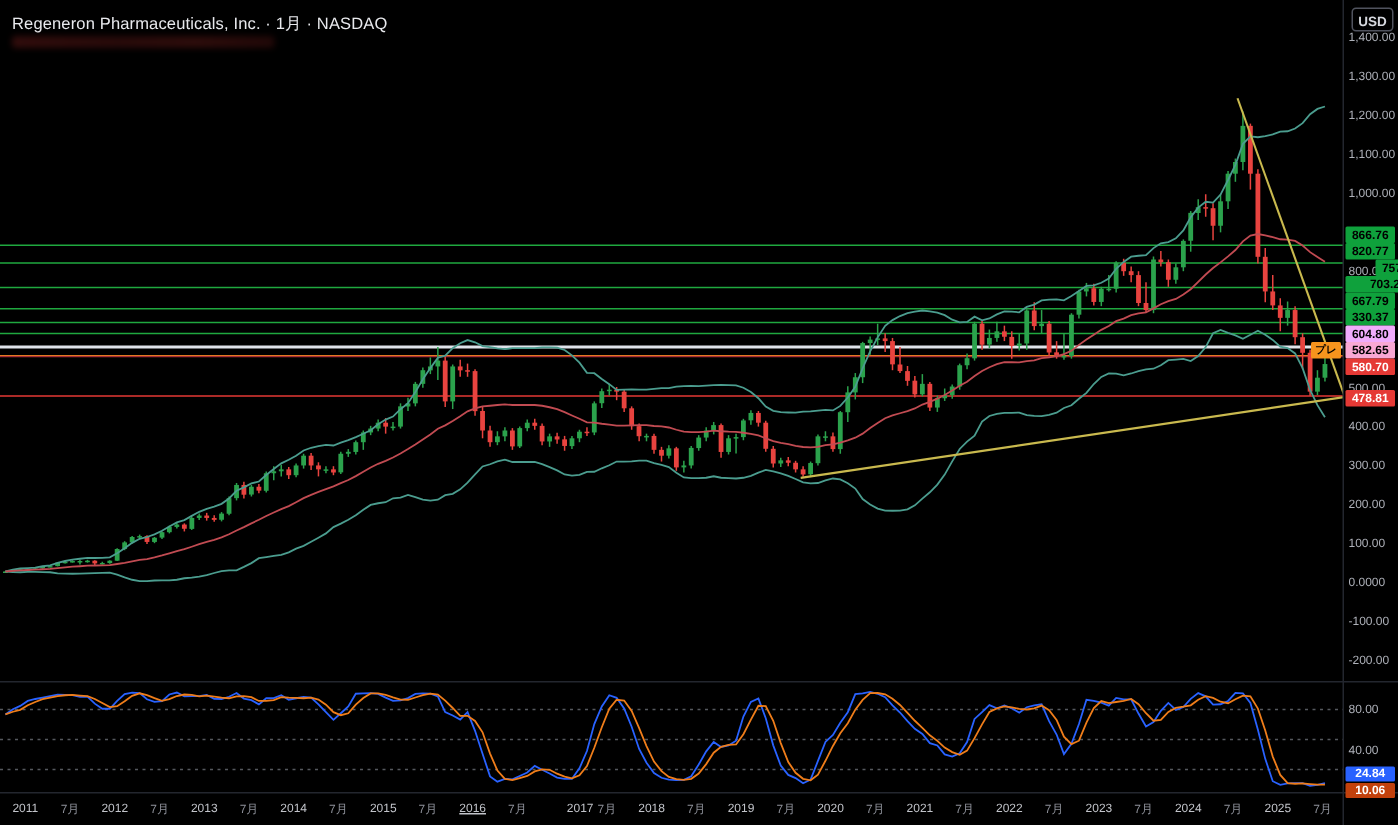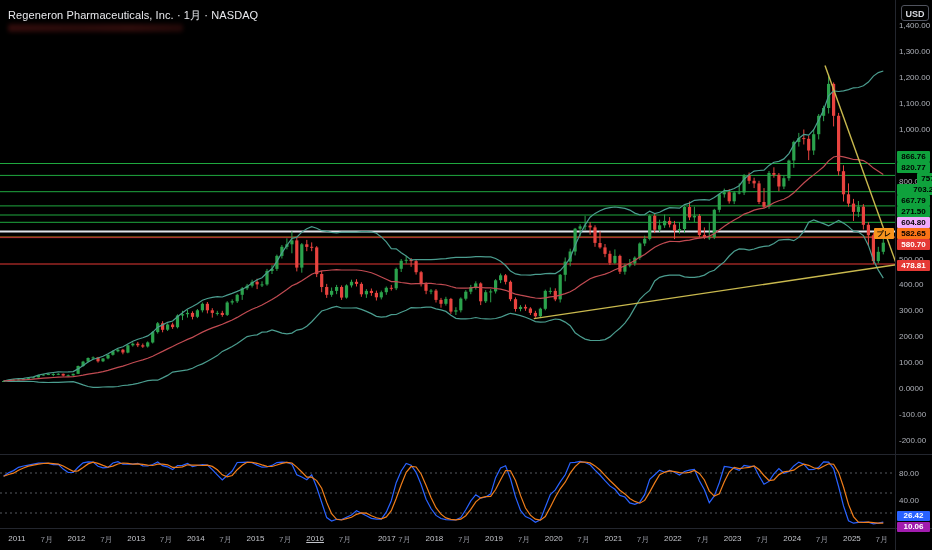--- a/index.html
+++ b/index.html
@@ -14,21 +14,21 @@
       background:linear-gradient(90deg,#5a1716 0%,#4a1413 40%,#541715 70%,#3c100f 100%);
       opacity:.55;filter:blur(2px);border-radius:2px;}
   #usd-btn{position:absolute;left:901px;top:5px;width:28px;height:16px;border:1px solid #50535e;
       border-radius:3px;color:#d6d8de;font-size:9px;font-weight:bold;text-align:center;line-height:16px;
       background:#000;box-sizing:border-box;}
   .ptick{position:absolute;left:899px;color:#aeb1b9;font-size:8px;transform:translateY(-50%);white-space:nowrap;}
   .lvl-label{position:absolute;left:897px;width:33px;height:11px;font-size:8px;line-height:11px;
       text-align:center;font-weight:bold;border-radius:1px;}
   .lvl-green{background:#0fa13c;color:#000;}
   .lvl-white{background:#f0abfc;color:#000;}
-  .lvl-orange{background:#f97316;color:#000;}
+  .lvl-orange{background:#f9a8d4;color:#000;}
   .lvl-red{background:#e53935;color:#fff;}
   #pre-tag{position:absolute;left:874px;top:228px;width:20px;height:11px;background:#f7941d;color:#000;
       font-size:7px;line-height:11px;text-align:center;font-weight:bold;border-radius:1px;}
   .sbadge{position:absolute;left:897px;width:33px;height:10px;font-size:8px;line-height:10px;
       text-align:center;color:#fff;font-weight:bold;border-radius:1px;}
   .tlabel{position:absolute;top:534px;color:#c2c4ca;font-size:8px;transform:translateX(-50%);white-space:nowrap;}
   .tlabel.minor{color:#8f929b;}
 </style>
 </head>
 <body>
@@ -441,27 +441,27 @@
       <div class="ptick" style="top: 388px;">0.0000</div>
       <div class="ptick" style="top: 413.9px;">-100.00</div>
       <div class="ptick" style="top: 439.8px;">-200.00</div>
       <div class="ptick" style="top: 473px;">80.00</div>
       <div class="ptick" style="top: 499.7px;">40.00</div>
       <div class="lvl-label lvl-green" style="top: 151px;">866.76</div>
       <div class="lvl-label lvl-green" style="top: 162px;">820.77</div>
       <div class="lvl-label lvl-green" style="top: 173px; margin-left: 20px;">757.78</div>
       <div class="lvl-label lvl-green" style="top: 184px; padding-left: 12px;">703.28</div>
       <div class="lvl-label lvl-green" style="top: 195px;">667.79</div>
-      <div class="lvl-label lvl-green" style="top: 206px;">271.50</div>
+      <div class="lvl-label lvl-green" style="top: 206px;">330.37</div>
       <div class="lvl-label lvl-white" style="top: 217px;">604.80</div>
       <div class="lvl-label lvl-orange" style="top: 228px;">582.65</div>
       <div class="lvl-label lvl-red" style="top: 239px;">580.70</div>
       <div class="lvl-label lvl-red" style="top: 260px;">478.81</div>
-      <div class="sbadge" style="background: rgb(41, 98, 255); top: 511px;">26.42</div>
-      <div class="sbadge" style="background: #a21caf; top: 522px;">10.06</div>
+      <div class="sbadge" style="background: rgb(41, 98, 255); top: 511px;">24.84</div>
+      <div class="sbadge" style="background: #c2410c; top: 522px;">10.06</div>
     </div>
   <div id="time-axis">
       <div class="tlabel" style="left: 16.9px;">2011</div>
       <div class="tlabel minor" style="left: 46.7px;">7月</div>
       <div class="tlabel" style="left: 76.5px;">2012</div>
       <div class="tlabel minor" style="left: 106.4px;">7月</div>
       <div class="tlabel" style="left: 136.2px;">2013</div>
       <div class="tlabel minor" style="left: 166px;">7月</div>
       <div class="tlabel" style="left: 195.8px;">2014</div>
       <div class="tlabel minor" style="left: 225.6px;">7月</div>

